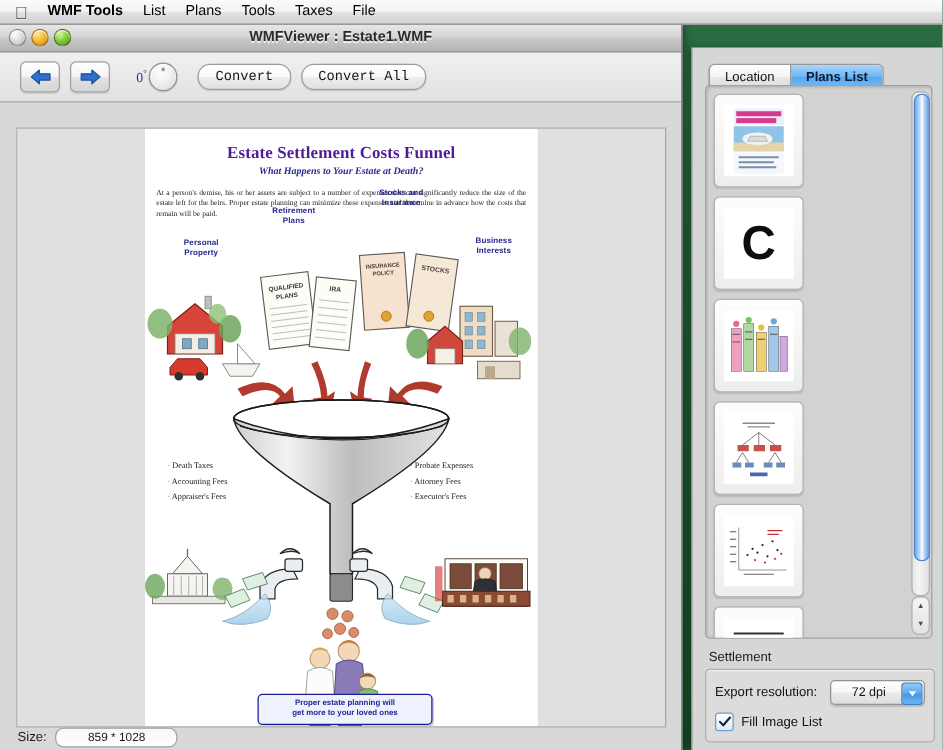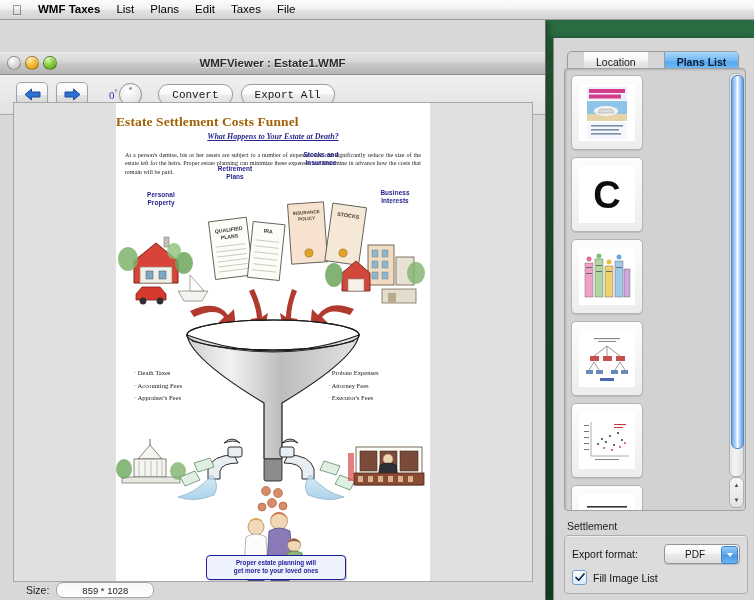--- a/index.html
+++ b/index.html
@@ -42,21 +42,21 @@
     background:#d8d8d8;
     border-right:1px solid #6d6d6d;
     box-shadow:2px 2px 7px rgba(0,0,0,.45);
     z-index:10;
     overflow:hidden;
   }
   #titlebar{
     height:22px;width:100%;
     background:linear-gradient(180deg,#e8e8e8 0%,#d6d6d6 45%,#c8c8c8 55%,#b4b4b4 100%);
     border-bottom:1px solid #8d8d8d;
-    position:relative;display:flex;align-items:center;margin-top:33px;
+    position:relative;display:flex;align-items:center;
   }
   .lights{display:flex;gap:4px;margin-left:7px;}
   .light{width:12px;height:12px;border-radius:50%;border:1px solid rgba(0,0,0,.32);
          box-shadow:inset 0 1px 1px rgba(255,255,255,.85);}
   .l-close{background:radial-gradient(circle at 35% 28%,#ffffff 0%,#dedede 42%,#b6b6b6 100%);}
   .l-min{background:radial-gradient(circle at 35% 28%,#ffe9a8 0%,#f5ba32 45%,#d08c13 100%);}
   .l-zoom{background:radial-gradient(circle at 35% 28%,#d5f6a0 0%,#86cc3e 45%,#4e9417 100%);}
   #wintitle{
     position:absolute;left:0;right:0;text-align:center;
     font-size:11.5px;font-weight:bold;color:#2b2b2b;
@@ -123,29 +123,29 @@
     content:"";position:absolute;left:0;top:0;bottom:0;width:102px;background:#e0e0e0;
   }
   #page::after{
     content:"";position:absolute;right:0;top:0;bottom:0;width:102px;background:#e0e0e0;
   }
   #paper{
     position:absolute;left:102px;top:0;width:314px;height:478px;
     background:#fff;z-index:2;overflow:hidden;
   }
   .doc-title{
-    text-align:left;margin-top:11px;
+    text-align:center;margin-top:11px;
     font-family:"Liberation Serif", serif;
-    font-size:13.5px;font-weight:bold;color:#a16207;
+    font-size:13.5px;font-weight:bold;color:#4c1d95;
     letter-spacing:.1px;
   }
   .doc-sub{
     text-align:center;margin-top:2px;
     font-family:"Liberation Serif", serif;
-    font-size:8px;font-style:italic;font-weight:bold;color:#2a2a8e;text-decoration:underline;
+    font-size:8px;font-style:italic;font-weight:bold;color:#2a2a8e;
   }
   .doc-body{
     margin:10px 9px 0 9px;
     font-family:"Liberation Serif", serif;
     font-size:6.1px;line-height:8.4px;color:#222;
     text-align:justify;
   }
 
   
   #illus{position:absolute;left:0;top:60px;width:314px;height:418px;}
@@ -167,21 +167,21 @@
     background:#eef2fc;
     text-align:center;padding:3px 2px;
     font-family:"Liberation Sans", sans-serif;
     font-size:6.3px;font-weight:bold;color:#1f1f9a;line-height:8.4px;
     box-shadow:1px 1px 1px rgba(0,0,0,.2);
   }
 
   
   #sizebar{
     position:absolute;left:0;bottom:0;width:545px;height:20px;
-    display:flex;align-items:center;padding-left:26px;box-sizing:border-box;
+    display:flex;align-items:center;padding-left:14px;box-sizing:border-box;
     font-size:10.5px;color:#1c1c1c;
   }
   .size-field{
     margin-left:7px;height:14px;min-width:78px;padding:0 9px;
     border:1px solid #a5a5a5;border-radius:7px;
     background:linear-gradient(180deg,#f7f7f7,#ffffff);
     display:flex;align-items:center;justify-content:center;
     font-size:9.5px;color:#1c1c1c;
   }
 
@@ -197,21 +197,20 @@
   #tabs{
     position:absolute;left:13px;top:13px;
     display:flex;height:19px;
     border:1px solid #9a9a9a;border-radius:5px;overflow:hidden;
     box-shadow:0 1px 1px rgba(0,0,0,.15);
   }
   .tab{
     padding:0 12px;height:19px;display:flex;align-items:center;
     font-size:10.5px;color:#151515;cursor:default;white-space:nowrap;
     background:linear-gradient(180deg,#ffffff 0%,#f4f4f4 48%,#e8e8e8 52%,#dcdcdc 100%);
-    margin-left:16px;
   }
   .tab + .tab{border-left:1px solid #9a9a9a;}
   .tab.active{
     background:linear-gradient(180deg,#a9d6fb 0%,#6fb6f4 48%,#57a8f0 52%,#76bdf5 100%);
     color:#0b1b33;font-weight:bold;
   }
   #listbox{
     position:absolute;left:10px;top:30px;width:180px;height:441px;
     background:#d2d2d2;
     border:1px solid #a2a2a2;border-radius:4px;
@@ -306,24 +305,24 @@
 </style>
 </head>
 <body>
 
 <div id="desktop"></div>
 
 <div id="menubar">
   <div class="apple-logo">
     <span class="apple-glyph"></span>
   </div>
-  <div class="menu-item app-name">WMF Taxes</div>
+  <div class="menu-item app-name">WMF Tools</div>
   <div class="menu-item">List</div>
   <div class="menu-item">Plans</div>
-  <div class="menu-item">Edit</div>
+  <div class="menu-item">Tools</div>
   <div class="menu-item">Taxes</div>
   <div class="menu-item">File</div>
 </div>
 
 <div id="mainwin">
 
   <div id="titlebar">
     <div class="lights">
       <div class="light l-close"></div>
       <div class="light l-min"></div>
@@ -341,21 +340,21 @@
     <div class="navbtn">
       <svg class="arrow-svg" width="17" height="13" viewBox="0 0 17 13">
         <path d="M9.5 1 L16 6.5 L9.5 12 L9.5 9 L1 9 L1 4 L9.5 4 Z" fill="#2f6fd0" stroke="#1d4f9e" stroke-width="1" stroke-linejoin="round"></path>
       </svg>
     </div>
     <div class="knob-wrap">
       <span class="knob-label"><span>0</span><sup>°</sup></span>
       <div class="knob"></div>
     </div>
     <div class="cbtn">Convert</div>
-    <div class="cbtn">Export All</div>
+    <div class="cbtn">Convert All</div>
   </div>
 
   <div id="docarea">
     <div id="page">
       <div id="paper">
 
         <div class="doc-title">Estate Settlement Costs Funnel</div>
         <div class="doc-sub">What Happens to Your Estate at Death?</div>
         <div class="doc-body">At a person's demise, his or her assets are subject to a number of expenses that can significantly reduce the size of the estate left for the heirs.  Proper estate planning can minimize these expenses and determine in advance how the costs that remain will be paid.</div>
 
@@ -762,30 +761,30 @@
         <span>▲</span>
         <span>▼</span>
       </div>
     </div>
   </div>
 
   <div id="prefs">
     <div class="prefs-title">Settlement</div>
     <div class="prefs-box">
 
-
       <div class="pref-row">
-        <span class="pref-label">Export format:</span>
+        <span class="pref-label">Export resolution:</span>
         <div class="popup">
-          <span class="popup-val">PDF</span>
+          <span class="popup-val">72 dpi</span>
           <span class="popup-arrow">
               <span></span>
             </span>
         </div>
       </div>
+
 
       <div class="check-row">
         <span class="checkbox">
           <svg width="10" height="9" viewBox="0 0 10 9">
             <path d="M1 4.5 L3.6 7.2 L9 1" stroke="#10243e" stroke-width="1.7" fill="none" stroke-linecap="round" stroke-linejoin="round"></path>
           </svg>
         </span>
         <span class="check-label">Fill Image List</span>
       </div>
 

